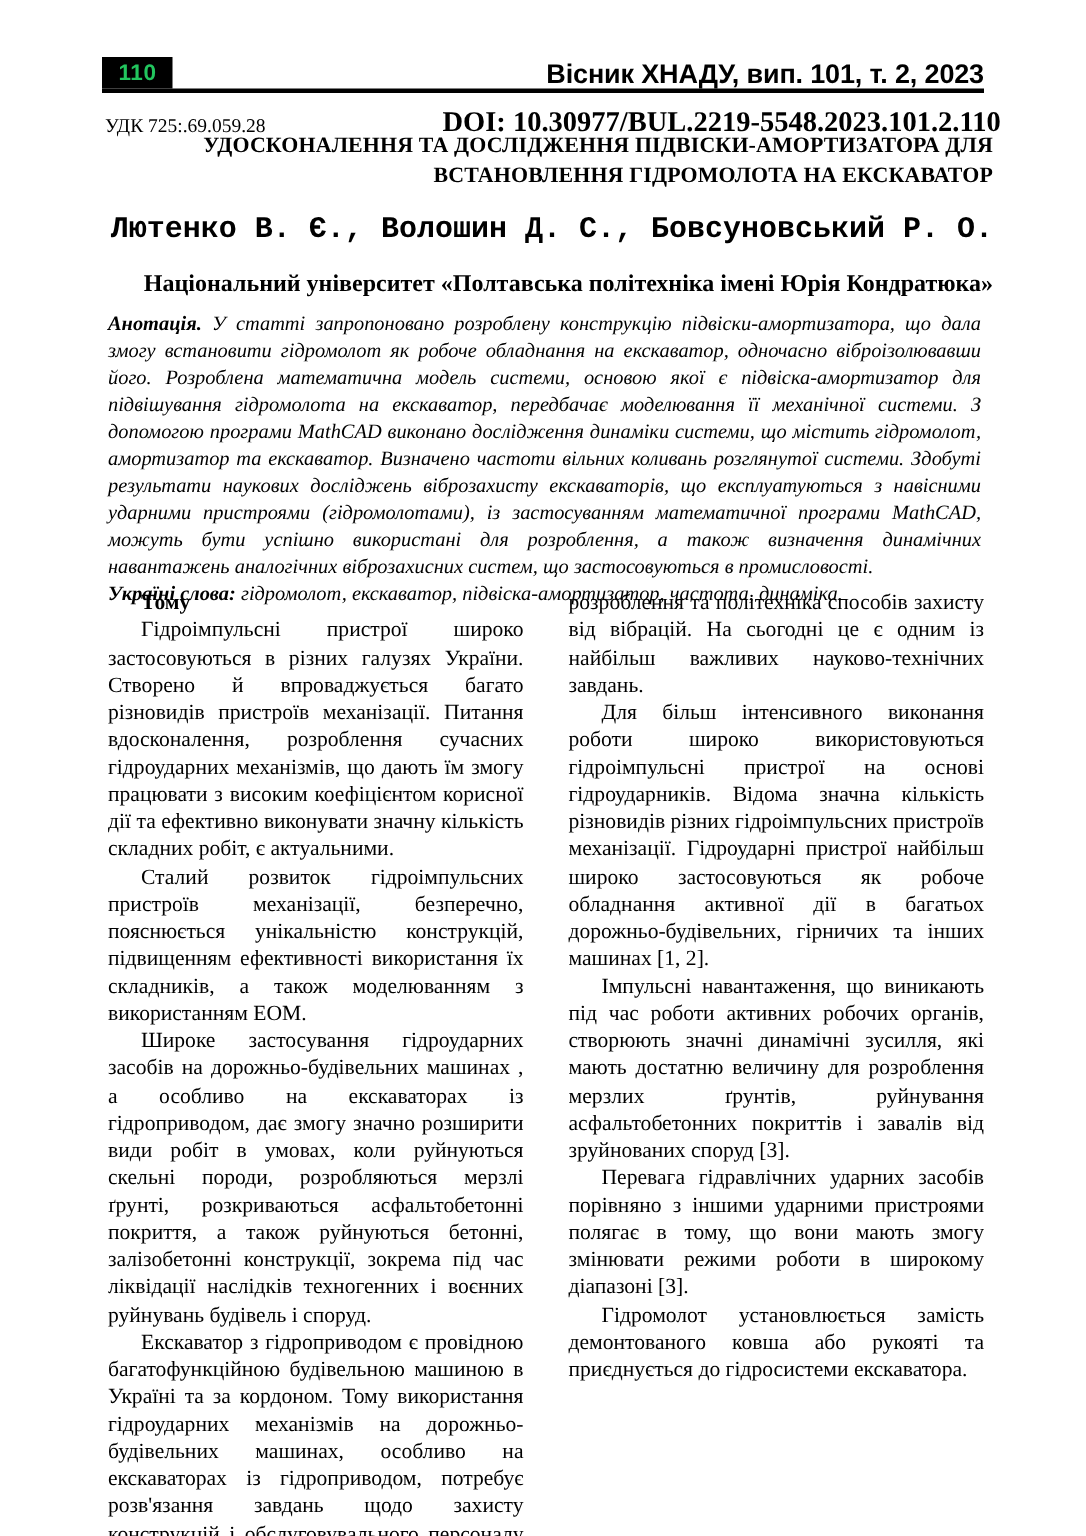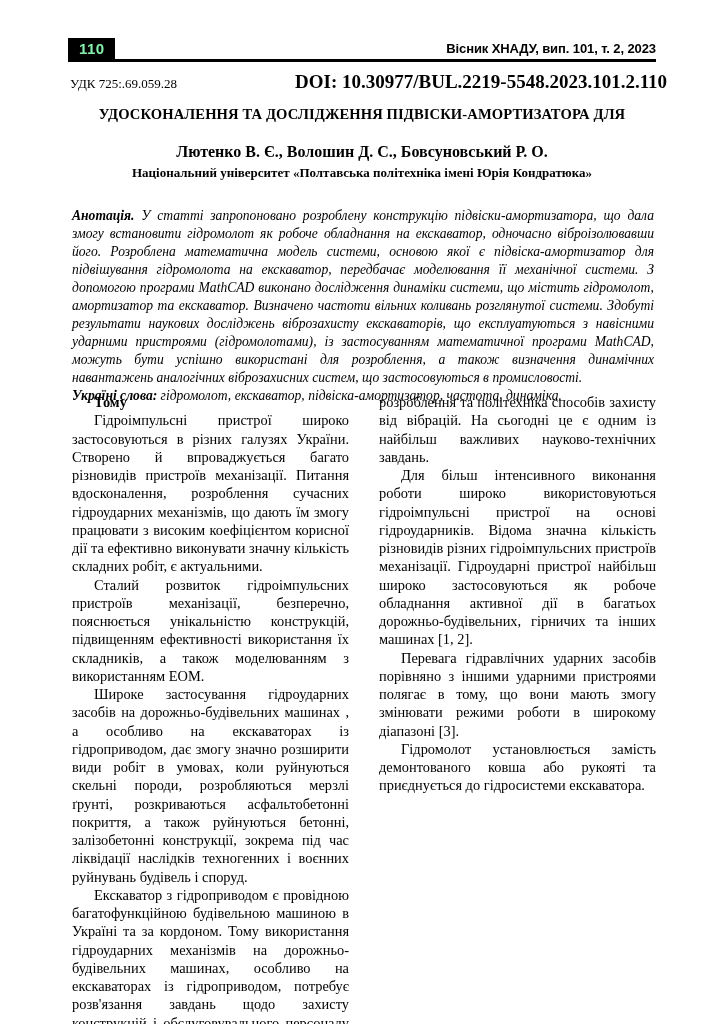--- a/index.html
+++ b/index.html
@@ -33,35 +33,35 @@
     left: 68px;
     top: 38px;
     width: 588px;
     height: 26px;
   }
   .page-number-box {
     position: absolute;
     left: 0;
     top: 0;
     background: #000000;
-    color: #86efac;
+    color: #22c55e;
     font-family: "Liberation Sans", "DejaVu Sans", sans-serif;
     font-weight: bold;
     font-size: 15px;
     line-height: 21px;
     padding: 0 11px 0 11px;
     letter-spacing: 0.4px;
   }
   .journal-ref {
     position: absolute;
     right: 0;
     top: 2px;
     font-family: "Liberation Sans", "DejaVu Sans", sans-serif;
     font-weight: bold;
-    font-size: 13px;
+    font-size: 18px;
     line-height: 18px;
     letter-spacing: -0.1px;
     white-space: nowrap;
   }
   .head-rule {
     position: absolute;
     left: 0;
     top: 21px;
     width: 588px;
     height: 2.6px;
@@ -91,40 +91,41 @@
     font-size: 19px;
     line-height: 19px;
     font-weight: bold;
     white-space: nowrap;
   }
 
   
   .title-block {
     position: absolute;
     left: 62px;
-    top: 105px;
+    top: 88px;
     width: 600px;
-    text-align: center;
+    text-align: right;
   }
   .article-title {
     font-size: 14.6px;
     font-weight: bold;
     line-height: 19.5px;
     letter-spacing: 0.1px;
     margin: 0;
   }
   .authors {
     margin-top: 17px;
+    font-size: 20px;
+    font-weight: bold;
+    line-height: 20px;
+    font-family: Liberation Mono, monospace;
+  }
+  .affiliation {
+    margin-top: 16px;
     font-size: 16px;
-    font-weight: bold;
-    line-height: 20px;
-  }
-  .affiliation {
-    margin-top: 1px;
-    font-size: 13px;
     font-weight: bold;
     line-height: 20px;
   }
 
   
   .abstract-block {
     position: absolute;
     left: 72px;
     top: 207px;
     width: 582px;
@@ -202,20 +203,21 @@
   </div>
 
   <div class="ids-row">
     <div class="udk">УДК 725:.69.059.28</div>
     <div class="doi">DOI: 10.30977/BUL.2219-5548.2023.101.2.110</div>
   </div>
 
   <div class="title-block">
     <h1 class="article-title">
       <span>УДОСКОНАЛЕННЯ ТА ДОСЛІДЖЕННЯ ПІДВІСКИ-АМОРТИЗАТОРА ДЛЯ</span><br>
+      <span>ВСТАНОВЛЕННЯ ГІДРОМОЛОТА НА ЕКСКАВАТОР</span>
     </h1>
     <div class="authors">Лютенко В. Є., Волошин Д. С., Бовсуновський Р. О.</div>
     <div class="affiliation">Національний університет «Полтавська політехніка імені Юрія Кондратюка»</div>
   </div>
 
   <div class="abstract-block">
     <p><span class="abstract-lead">Анотація.</span><span> У статті запропоновано розроблену конструкцію підвіски-амортизатора, що дала змогу встановити гідромолот як робоче обладнання на екскаватор, одночасно віброізолювавши його. Розроблена математична модель системи, основою якої є підвіска-амортизатор для підвішування гідромолота на екскаватор, передбачає моделювання її механічної системи. З допомогою програми MathCAD виконано дослідження динаміки системи, що містить гідромолот, амортизатор та екскаватор. Визначено частоти вільних коливань розглянутої системи. Здобуті результати наукових досліджень віброзахисту екскаваторів, що експлуатуються з навісними ударними пристроями (гідромолотами), із застосуванням математичної програми MathCAD, можуть бути успішно використані для розроблення, а також визначення динамічних навантажень аналогічних віброзахисних систем, що застосовуються в промисловості.</span></p>
     <p class="keywords"><span class="keywords-lead">Україні слова:</span><span> гідромолот, екскаватор, підвіска-амортизатор, частота, динаміка.</span></p>
   </div>
 
@@ -225,20 +227,21 @@
       <p class="section-head">Тому</p>
       <p>Гідроімпульсні пристрої широко застосовуються в різних галузях України. Створено й впроваджується багато різновидів пристроїв механізації. Питання вдосконалення, розроблення сучасних гідроударних механізмів, що дають їм змогу працювати з високим коефіцієнтом корисної дії та ефективно виконувати значну кількість складних робіт, є актуальними.</p>
       <p>Сталий розвиток гідроімпульсних пристроїв механізації, безперечно, пояснюється унікальністю конструкцій, підвищенням ефективності використання їх складників, а також моделюванням з використанням ЕОМ.</p>
       <p>Широке застосування гідроударних засобів на дорожньо-будівельних машинах , а особливо на екскаваторах із гідроприводом, дає змогу значно розширити види робіт в умовах, коли руйнуються скельні породи, розробляються мерзлі ґрунті, розкриваються асфальтобетонні покриття, а також руйнуються бетонні, залізобетонні конструкції, зокрема під час ліквідації наслідків техногенних і воєнних руйнувань будівель і споруд.</p>
       <p>Екскаватор з гідроприводом є провідною багатофункційною будівельною машиною в Україні та за кордоном. Тому використання гідроударних механізмів на дорожньо-будівельних машинах, особливо на екскаваторах із гідроприводом, потребує розв'язання завдань щодо захисту конструкцій і обслуговувального персоналу від впливу вібраційного навантаження. Отже, актуальним напрямом машинобудівної та будівельної галузях є</p>
     </div>
 
     <div class="col col-right">
       <p class="noindent">розроблення та політехніка способів захисту від вібрацій. На сьогодні це є одним із найбільш важливих науково-технічних завдань.</p>
       <p>Для більш інтенсивного виконання роботи широко використовуються гідроімпульсні пристрої на основі гідроударників. Відома значна кількість різновидів різних гідроімпульсних пристроїв механізації. Гідроударні пристрої найбільш широко застосовуються як робоче обладнання активної дії в багатьох дорожньо-будівельних, гірничих та інших машинах [1, 2].</p>
+      <p>Імпульсні навантаження, що виникають під час роботи активних робочих органів, створюють значні динамічні зусилля, які мають достатню величину для розроблення мерзлих ґрунтів, руйнування асфальтобетонних покриттів і завалів від зруйнованих споруд [3].</p>
       <p>Перевага гідравлічних ударних засобів порівняно з іншими ударними пристроями полягає в тому, що вони мають змогу змінювати режими роботи в широкому діапазоні [3].</p>
       <p>Гідромолот установлюється замість демонтованого ковша або рукояті та приєднується до гідросистеми екскаватора.</p>
 
     </div>
 
   </div>
 
 </div>
 
 </body></html>

